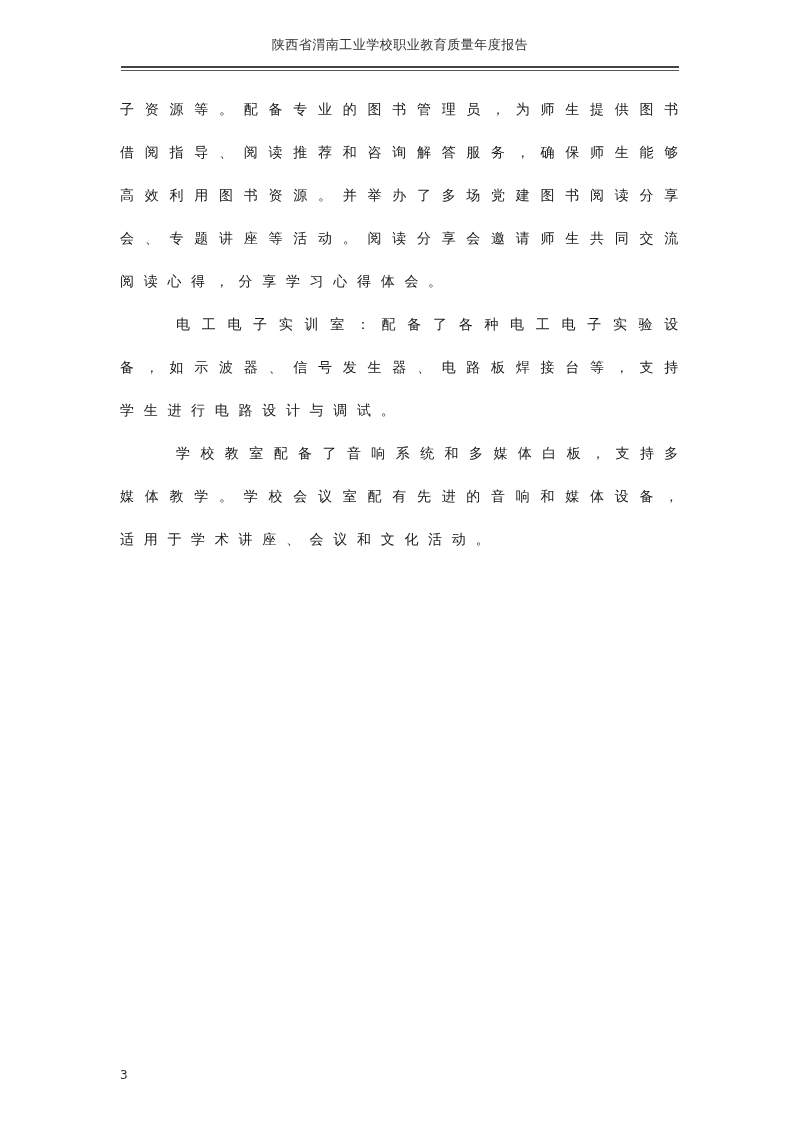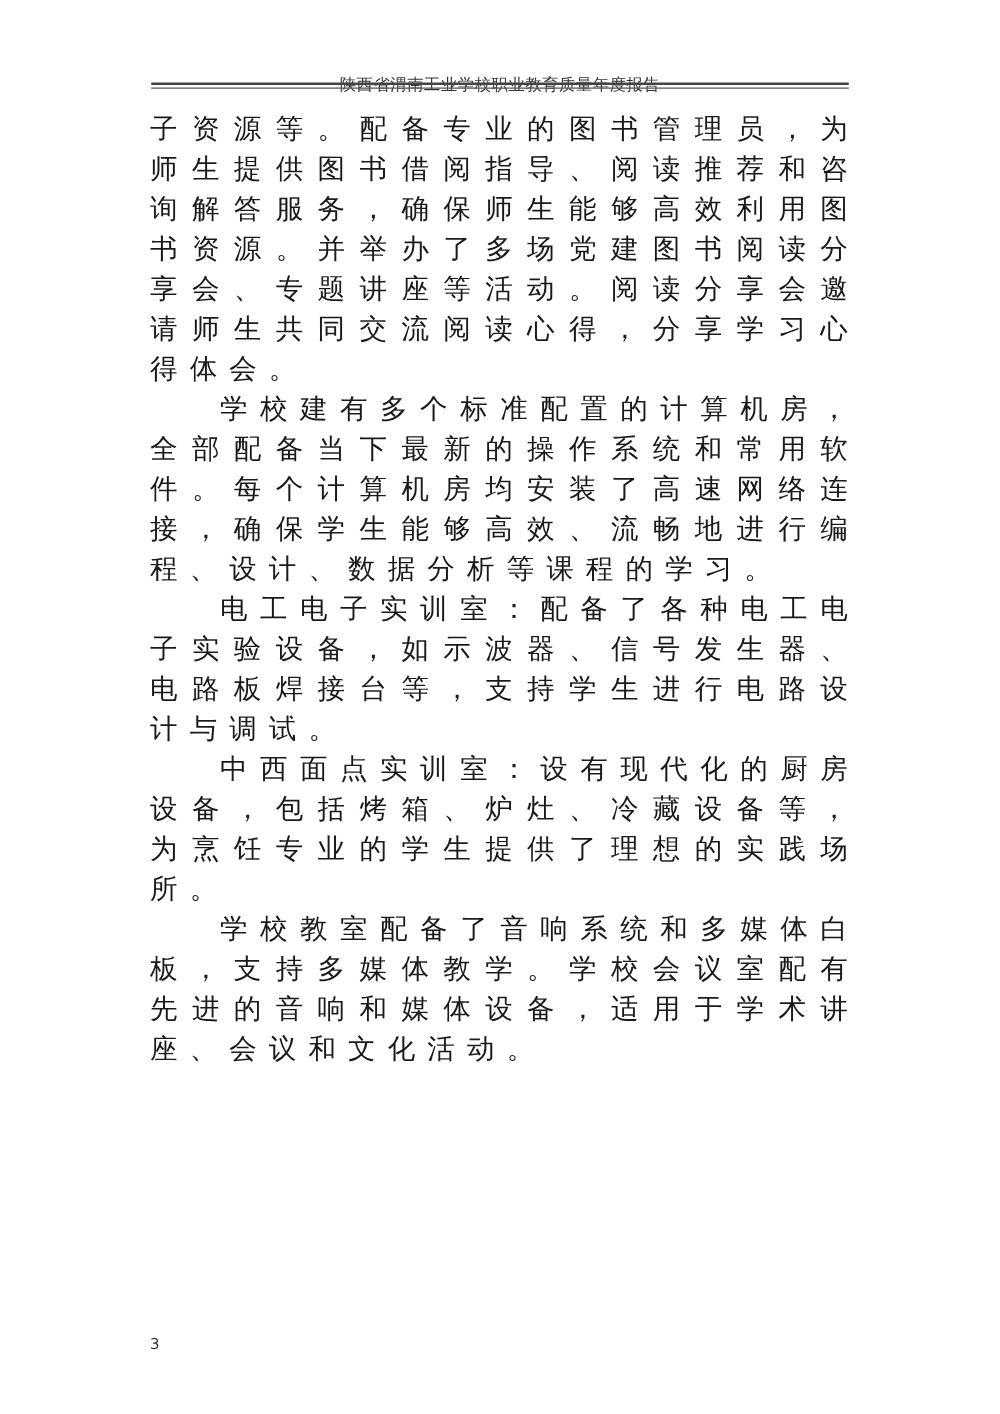--- a/index.html
+++ b/index.html
@@ -1,37 +1,35 @@
 <!DOCTYPE html>
 <html><head>
 <meta charset="utf-8">
 <style>
   html, body { margin: 0; padding: 0; background: #ffffff; }
   body { width: 800px; height: 1131px; position: relative; overflow: hidden;
          font-family: "DejaVu Serif", "Liberation Serif", serif; color: #1a1a1a; }
   .header { position: absolute; left: 120px; top: 36px; width: 560px; text-align: center;
-            font-size: 13px; color: #333; letter-spacing: 0.5px; line-height: 18px; margin-top: 24px; }
+            font-size: 13px; color: #333; letter-spacing: 0.5px; line-height: 18px; }
   .rule-thick { position: absolute; left: 121px; top: 66px; width: 558px; height: 2px; background: #444; }
   .rule-thin  { position: absolute; left: 121px; top: 70px; width: 558px; height: 1px; background: #555; }
   .content { position: absolute; left: 120px; top: 88px; width: 570px; }
-  .para { margin: 0; font-size: 22px; line-height: 32px; letter-spacing: 9.7px;
+  .para { margin: 0; font-size: 14px; line-height: 43px; letter-spacing: 9.7px;
           text-align: justify; word-break: break-all; width: 568px; }
   .para.indent { text-indent: 56px; }
   .page-number { position: absolute; left: 120px; top: 1068px; font-size: 12px;
                  font-family: "DejaVu Sans", "Liberation Sans", sans-serif; color: #333; }
 </style>
 </head>
 <body>
 
 <div class="header">陕西省渭南工业学校职业教育质量年度报告</div>
 <div class="rule-thick"></div>
 <div class="rule-thin"></div>
 
 <div class="content">
   <p class="para">子资源等。配备专业的图书管理员，为师生提供图书借阅指导、阅读推荐和咨询解答服务，确保师生能够高效利用图书资源。并举办了多场党建图书阅读分享会、专题讲座等活动。阅读分享会邀请师生共同交流阅读心得，分享学习心得体会。</p>
-  <p class="para indent">学校建有多个标准配置的计算机房，全部配备当下最新的操作系统和常用软件。每个计算机房均安装了高速网络连接，确保学生能够高效、流畅地进行编程、设计、数据分析等课程的学习。</p>
   <p class="para indent">电工电子实训室：配备了各种电工电子实验设备，如示波器、信号发生器、电路板焊接台等，支持学生进行电路设计与调试。</p>
-  <p class="para indent">中西面点实训室：设有现代化的厨房设备，包括烤箱、炉灶、冷藏设备等，为烹饪专业的学生提供了理想的实践场所。</p>
   <p class="para indent">学校教室配备了音响系统和多媒体白板，支持多媒体教学。学校会议室配有先进的音响和媒体设备，适用于学术讲座、会议和文化活动。</p>
 
 </div>
 
 <div class="page-number">3</div>
 
 </body></html>

